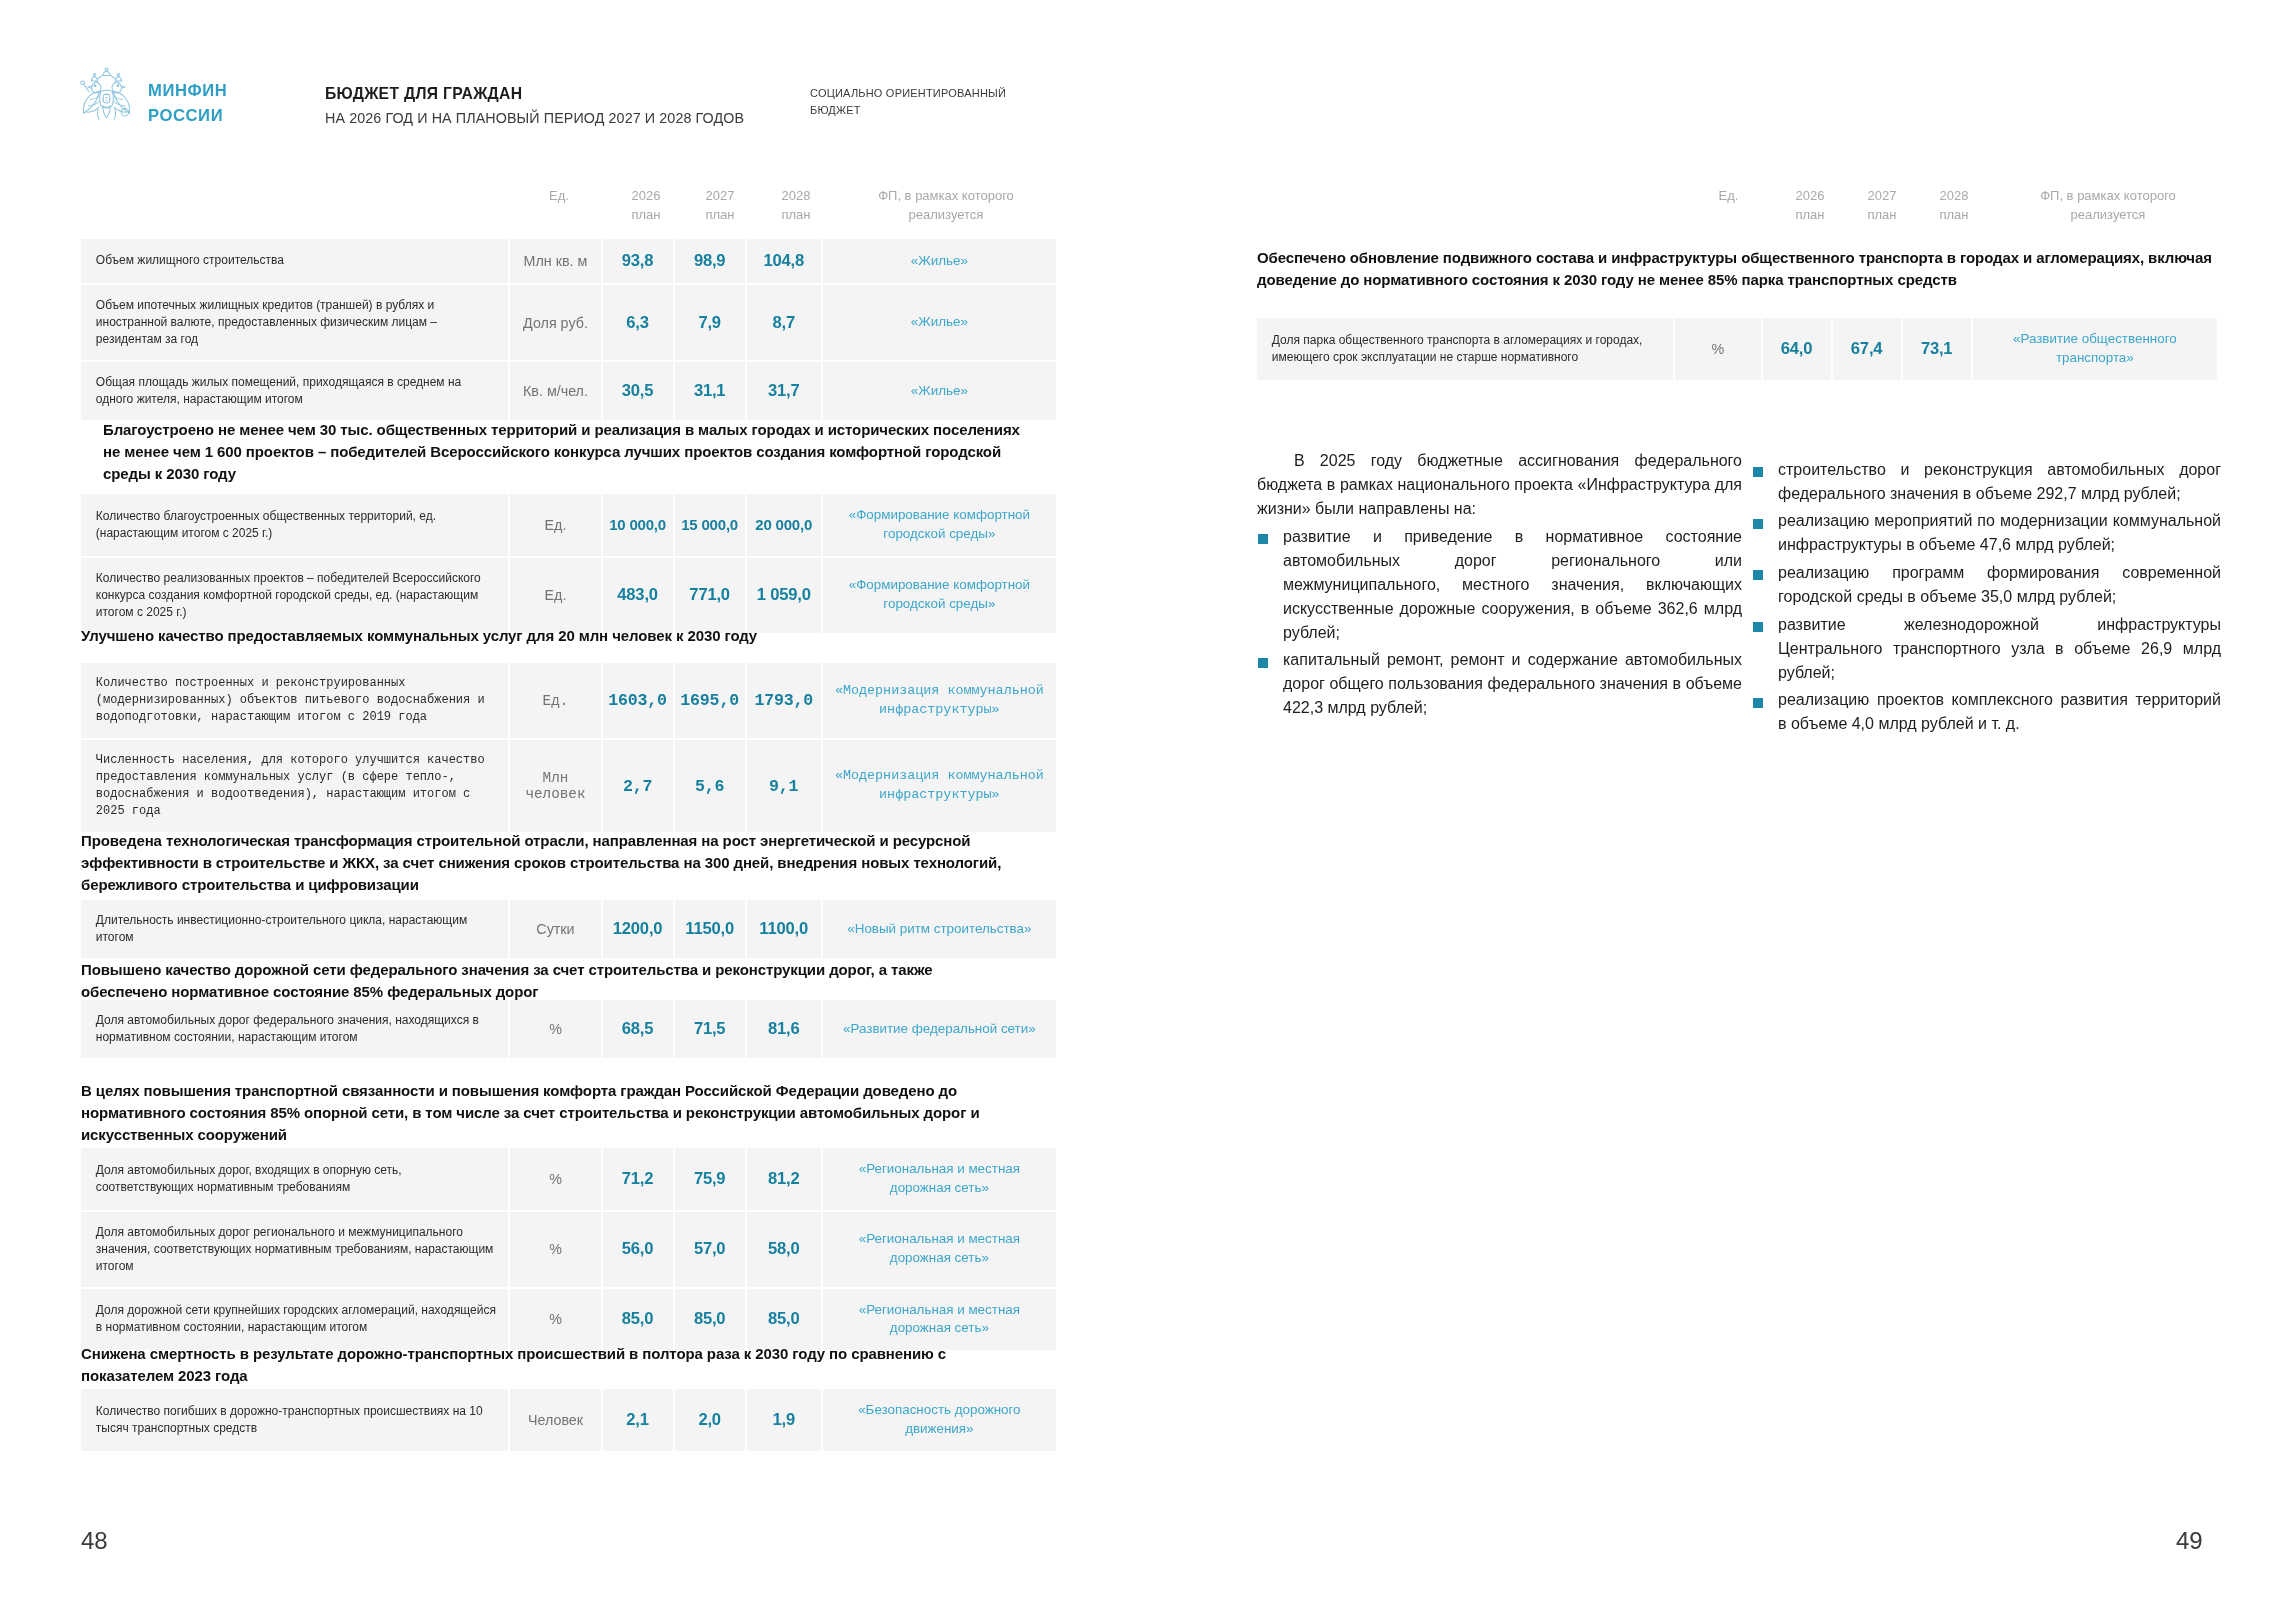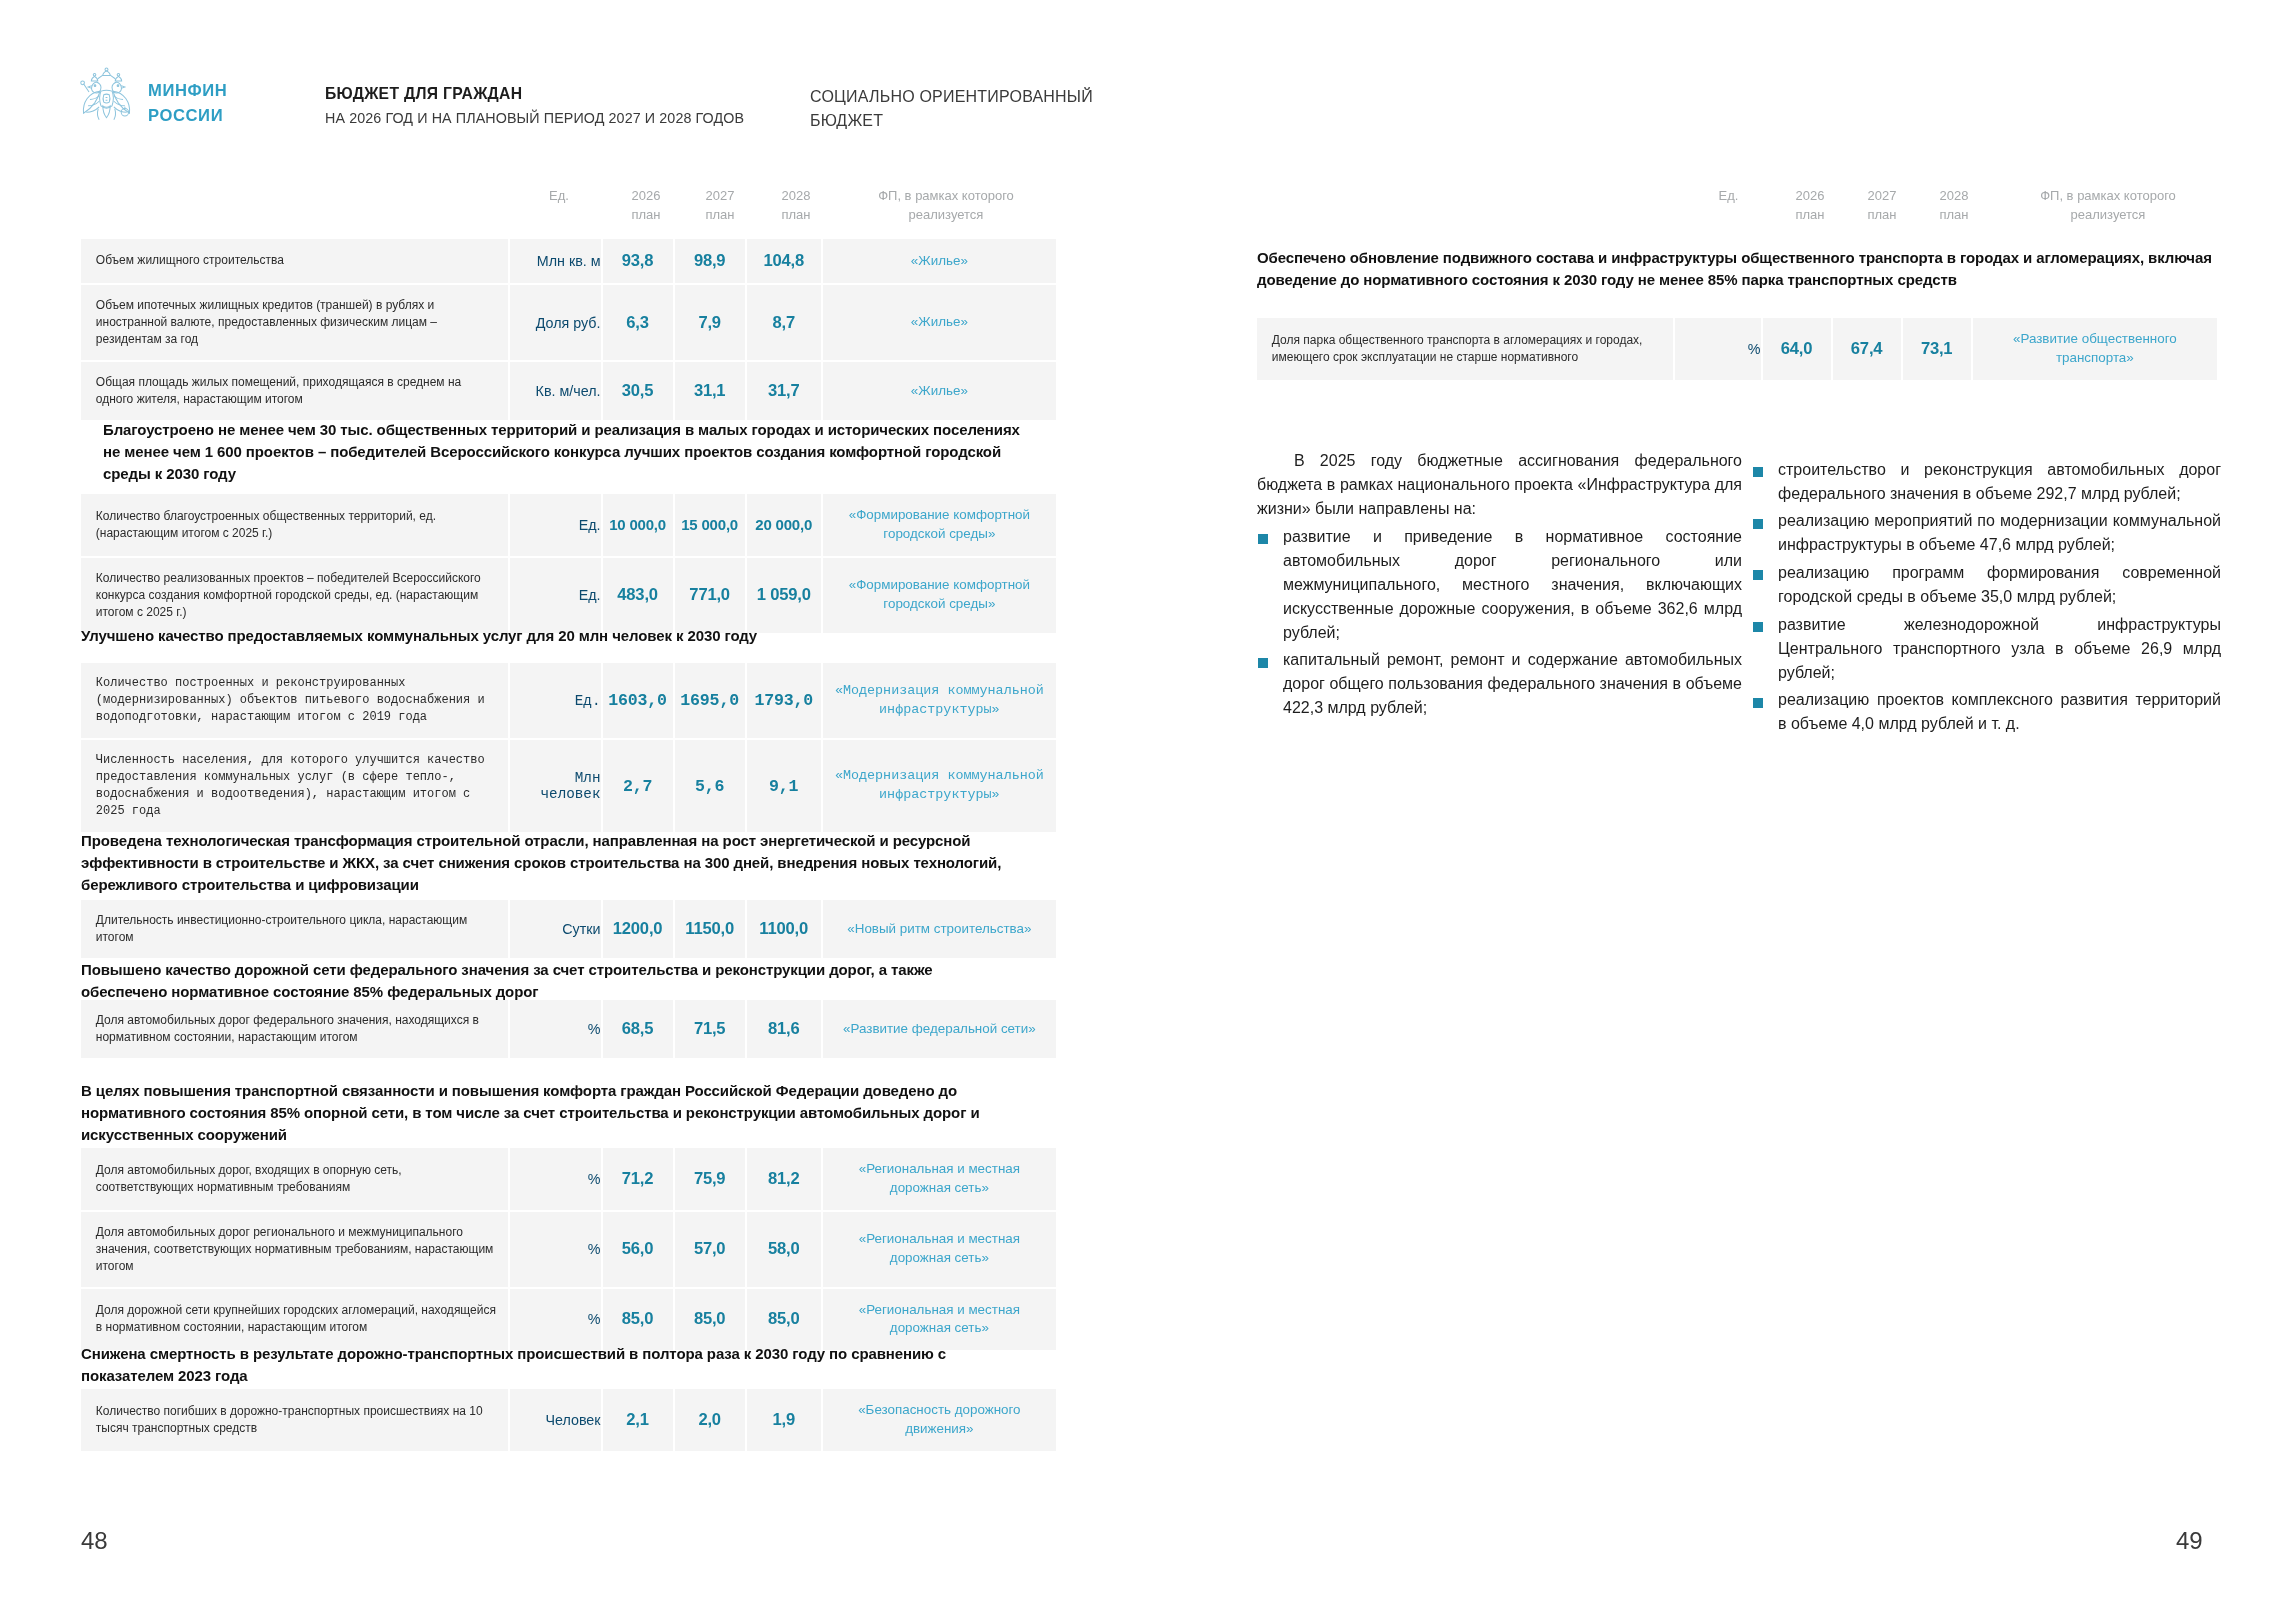--- a/index.html
+++ b/index.html
@@ -16,38 +16,38 @@
   
   .masthead{position:absolute;left:78px;top:66px;display:flex;align-items:flex-start;}
   .emblem{width:57px;height:65px;flex:0 0 auto;margin-right:13px;}
   .brand{font-size:16.6px;font-weight:bold;color:#2e9ec4;letter-spacing:0.6px;line-height:1.5;padding-top:13px;}
   .brand div{white-space:nowrap;}
 
   .pubtitle{position:absolute;left:325px;top:85px;}
   .pubtitle .t1{font-size:15.7px;font-weight:bold;letter-spacing:0.3px;color:#1d1d1d;white-space:nowrap;}
   .pubtitle .t2{font-size:14.3px;letter-spacing:0.1px;color:#3a3a3a;white-space:nowrap;margin-top:6.5px;}
 
-  .tagline{position:absolute;left:810px;top:85px;font-size:16px;letter-spacing:0.2px;color:#3a3a3a;line-height:1.5;}
+  .tagline{position:absolute;left:810px;top:85px;font-size:11px;letter-spacing:0.2px;color:#3a3a3a;line-height:1.5;}
 
   
   .colhead{position:absolute;font-size:13px;color:#a6a9ab;text-align:center;line-height:1.45;}
 
   
   .tbl{position:absolute;border-collapse:collapse;table-layout:fixed;}
   .tbl td{
     background:#f4f4f4;
     border-bottom:2.8px solid #ffffff;
     border-right:2.8px solid #ffffff;
     padding:12px 0;
     vertical-align:middle;
   }
   .tbl tr:last-child td{border-bottom:none;}
   .tbl td:last-child{border-right:none;}
   .c-name{font-size:12px;line-height:1.42;color:#2b2b2b;padding-left:14.8px!important;padding-right:11px!important;}
-  .c-unit{font-size:14.3px;color:#0c4a6e;text-align:right;}
+  .c-unit{font-size:14.3px;color:#737373;text-align:center;}
   .c-val{font-size:16.6px;font-weight:bold;color:#17809f;text-align:center;letter-spacing:-0.2px;}
   .c-fp{font-size:13.4px;color:#3ca6cb;text-align:center;line-height:1.4;padding-left:7.4px!important;padding-right:7.4px!important;}
 
   
   .sec{position:absolute;font-size:15px;font-weight:bold;color:#111;line-height:1.46;letter-spacing:-0.1px;}
 
   
   .bodycol{position:absolute;font-size:16px;line-height:1.5;color:#1d1d1d;}
   .bodycol p{margin:0;text-align:justify;text-indent:37px;}
   .bullets{list-style:none;margin:0;padding:0;}

